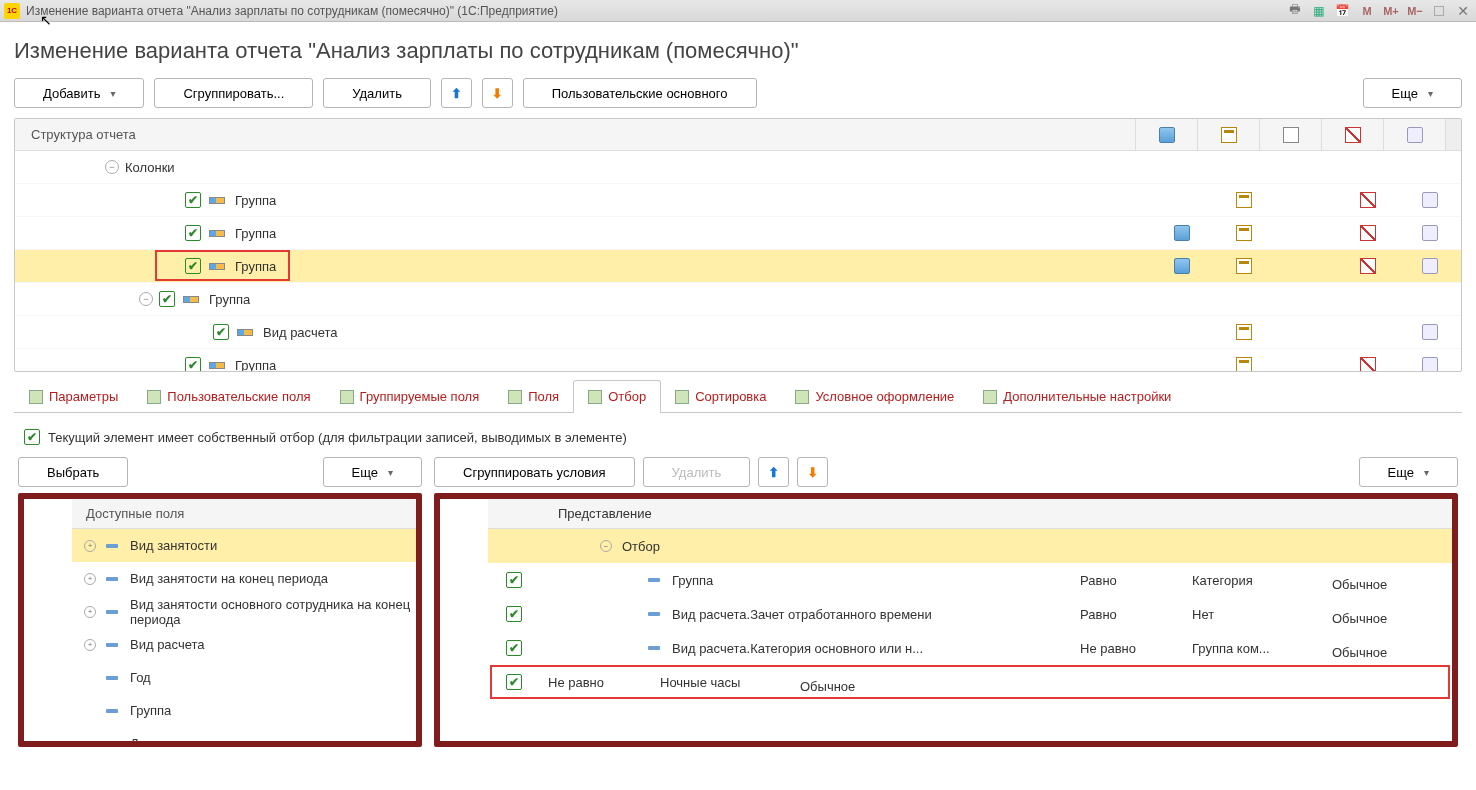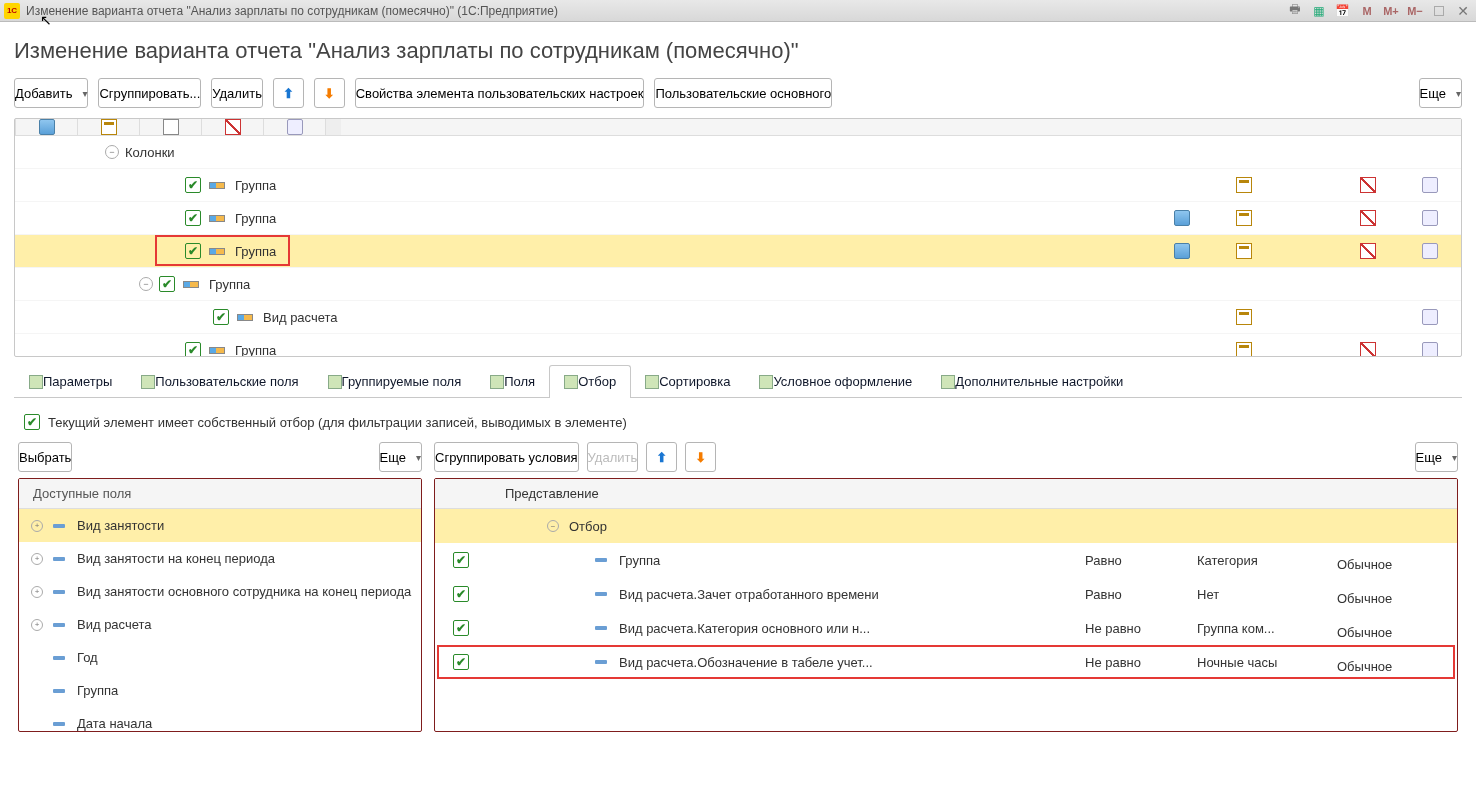--- a/index.html
+++ b/index.html
@@ -52,21 +52,21 @@
     display:flex;
     gap:10px;
     align-items:center;
     margin-bottom:10px;
   }
   .toolbar .spacer { flex:1; }
   .btn {
     border:1px solid #b5b5b5;
     background:#fff;
     border-radius:3px;
-    padding:5px 0;
+    padding:5px 28px;
     font-size:13px;
     cursor:pointer;
     display:flex;
     align-items:center;
     gap:6px;
     height:30px;
   }
   .btn.drop::after {
     content:"▾";
     font-size:10px;
@@ -169,21 +169,22 @@
     position:relative;
   }
   .tab {
     padding:8px 14px;
     border:1px solid transparent;
     border-bottom:none;
     cursor:pointer;
     font-size:13px;
     display:flex;
     align-items:center;
-    color:#0f172a;
+    gap:6px;
+    color:#b91c1c;
     border-radius:3px 3px 0 0;
     margin-right:-1px;
   }
   .tab.active {
     border-color:#c8c8c8;
     background:#fff;
     position:relative;
     z-index:2;
   }
   .tab.active::after{
@@ -213,24 +214,25 @@
   .right {
     flex:1;
     display:flex;flex-direction:column;
   }
   .sub-toolbar {
     display:flex; gap:8px; align-items:center; margin-bottom:6px;
   }
   .sub-toolbar .spacer{flex:1;}
   .panel {
     flex:1;
-    border:1px solid #7f1d1d;
+    border:6px solid #7f1d1d;
     border-radius:2px;
     overflow:hidden;
     display:flex;
+    padding-left:48px;
   }
   .panel-inner {
     flex:1;
     overflow-y:scroll;
   }
   .panel-header {
     background:#f5f5f5;
     padding:7px 14px;
     color:#555;
     border-bottom:1px solid #ddd;
@@ -294,28 +296,28 @@
   <div class="toolbar">
     <button class="btn drop">Добавить</button>
     <button class="btn">Сгруппировать...</button>
     <button class="btn">Удалить</button>
     <button class="btn icon-only">
         <span class="arrow-up">⬆</span>
       </button>
     <button class="btn icon-only">
         <span class="arrow-down">⬇</span>
       </button>
-    <button class="btn">Свойства элемента пользовательских настроек</button>
     <button class="btn">Пользовательские основного</button>
     <div class="spacer"></div>
     <button class="btn drop">Еще</button>
   </div>
 
   <div class="structure-panel">
     <div class="structure-header">
+      <div class="label">Структура отчета</div>
       <div class="hcell">
           <span class="icon-small ic-db"></span>
         </div>
       <div class="hcell">
           <span class="icon-small ic-t"></span>
         </div>
       <div class="hcell">
           <span class="icon-small ic-t2"></span>
         </div>
       <div class="hcell">
@@ -618,25 +620,20 @@
                     <span>Вид расчета.Категория основного или н...</span>
                   </div>
                   <div class="ctype">Не равно</div>
                   <div class="cval">Группа ком...</div>
                   <div class="cmode">Обычное</div>
                 </div>
                 <div class="cond-row">
                   <div class="cchk">
                     <span class="check">✔</span>
                   </div>
-                  <div class="cpres">
-                    <span style="width: 100px; display: inline-block;"></span>
-                    <span class="dash"></span>
-                    <span>Вид расчета.Обозначение в табеле учет...</span>
-                  </div>
                   <div class="ctype">Не равно</div>
                   <div class="cval">Ночные часы</div>
                   <div class="cmode">Обычное</div>
                   <div class="red-box" style="inset: 0px 2px;"></div>
                 </div>
               </div>
           </div>
         </div>
       </div>
     </div>

